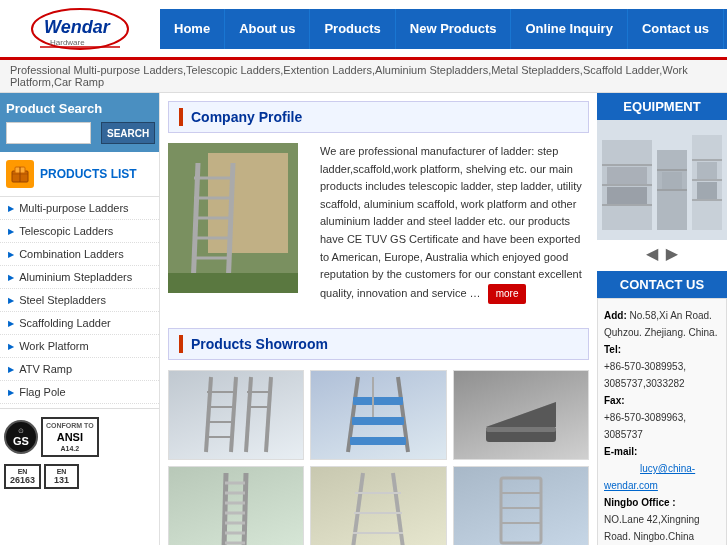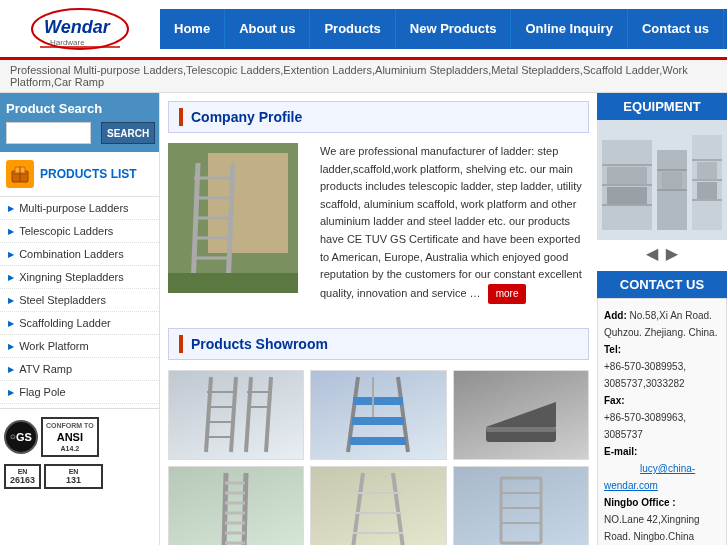--- a/index.html
+++ b/index.html
@@ -113,50 +113,50 @@
           <line x1="3" y1="11" x2="19" y2="11" stroke="#994400" stroke-width="0.5"></line>
         </svg>
       </div>
       <div class="products-list-title">PRODUCTS LIST</div>
     </div>
 
     <div class="sidebar-nav">
       <a>Multi-purpose Ladders</a>
       <a>Telescopic Ladders</a>
       <a>Combination Ladders</a>
-      <a>Xingning Stepladders</a>
+      <a>Aluminium Stepladders</a>
       <a>Steel Stepladders</a>
       <a>Scaffolding Ladder</a>
       <a>Work Platform</a>
       <a>ATV Ramp</a>
       <a>Flag Pole</a>
     </div>
 
     <div class="certifications">
       <div style="display:flex;align-items:center;gap:3px;">
 
-        <div style="border:2px solid #555;border-radius:50%;width:34px;height:34px;background:#111;color:#fff;display:flex;align-items:center;justify-content:center;font-size:8px;">
+        <div style="border:2px solid #555;border-radius:50%;width:34px;height:34px;background:#111;color:#fff;display:flex;flex-direction:column;align-items:center;justify-content:center;font-size:8px;">
           <span style="font-size:7px;color:#aaa;">⊙</span>
           <span style="font-weight:bold;font-size:11px;">GS</span>
         </div>
 
         <div style="border:2px solid #333;padding:2px 3px;font-size:8px;font-weight:bold;text-align:center;line-height:1.3;">
           <div style="font-size:7px;color:#555;">CONFORM TO</div>
           <div style="font-size:11px;color:#000;">ANSI</div>
           <div style="font-size:7px;">A14.2</div>
         </div>
       </div>
       <div style="display:flex;align-items:center;gap:3px;margin-top:3px;">
 
         <div style="border:2px solid #333;padding:2px 4px;font-size:9px;font-weight:bold;text-align:center;">
           <div style="font-size:7px;">EN</div>
           <div>26163</div>
         </div>
 
-        <div style="border:2px solid #333;padding:2px 20px;font-size:9px;font-weight:bold;text-align:center;">
+        <div style="border:2px solid #333;padding:2px 8px;font-size:9px;font-weight:bold;text-align:center;">
           <div style="font-size:7px;">EN</div>
           <div>131</div>
         </div>
       </div>
     </div>
   </div>
 
   <div id="content">
 
     <div>

